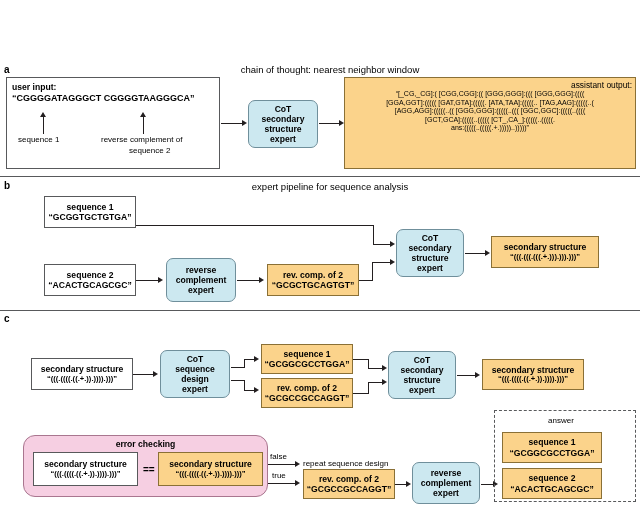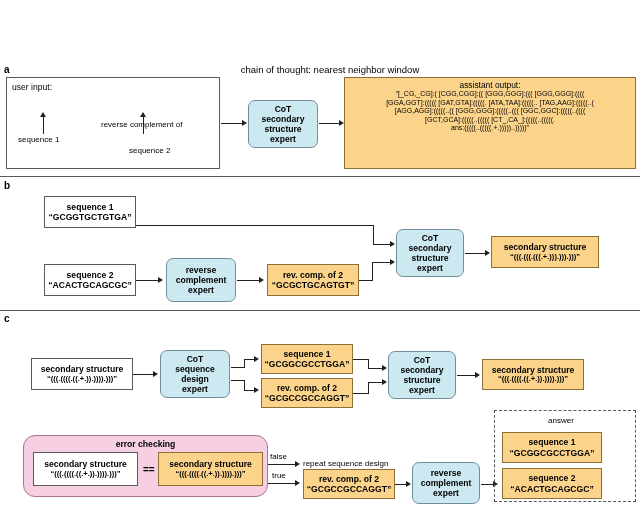--- a/index.html
+++ b/index.html
@@ -69,47 +69,48 @@
     border-top:0;
   }
   .lbl{position:absolute;font-size:8px;white-space:nowrap;}
 
   
   #assistant-output{
     position:absolute;box-sizing:border-box;
     background:#fbd38b;border:1.1px solid #8a7036;
     padding:2px 3px;
   }
-  #assistant-output .hdr{font-size:8.4px;text-align:center;display:block;}
+  #assistant-output .hdr{font-size:8.4px;text-align:right;display:block;}
   #assistant-output .body{font-size:7.0px;line-height:1.22;text-align:center;display:block;white-space:nowrap;}
 
   
   #user-input-box .hdr{font-size:8.6px;display:block;}
   #user-input-box .seq{font-size:9px;display:block;margin-top:1px;white-space:nowrap;}
 </style>
 </head>
 <body>
 
 <div class="fig">
 
 
   <div class="panel-letter" style="left:4px;top:64px;">a</div>
   <div class="panel-title" style="left:120px;top:64px;width:420px;">chain of thought: nearest neighbor window</div>
 
-  <div id="user-input-box" class="node white left" style="left:6px;top:77px;width:214px;height:92px;padding:4px 5px;justify-content:flex-start;">
+  <div id="user-input-box" class="node white left" style="left:6px;top:77px;width:214px;height:92px;padding:4px 5px;justify-content:flex-start;font-weight:bold;">
     <span class="hdr">user input:</span>
+    <span class="seq">“CGGGGATAGGGCT CGGGGTAAGGGCA”</span>
   </div>
 
   <div class="ln-v" style="left:43px;top:117px;height:17px;"></div>
   <div class="arrowhead up" style="left:40px;top:112px;"></div>
   <div class="lbl" style="left:18px;top:135px;">sequence 1</div>
 
   <div class="ln-v" style="left:143px;top:117px;height:17px;"></div>
   <div class="arrowhead up" style="left:140px;top:112px;"></div>
-  <div class="lbl" style="left:101px;top:120px;">reverse complement of</div>
+  <div class="lbl" style="left:101px;top:135px;">reverse complement of</div>
   <div class="lbl" style="left:129px;top:146px;">sequence 2</div>
 
   <div class="ln-h" style="left:221px;top:123px;width:22px;"></div>
   <div class="arrowhead" style="left:242px;top:120px;"></div>
 
   <div class="node blue" style="left:248px;top:100px;width:70px;height:48px;">
     <span class="ln">CoT</span>
     <span class="ln">secondary</span>
     <span class="ln">structure</span>
     <span class="ln">expert</span>
@@ -123,20 +124,21 @@
     <span class="body">“[_CG,_CG]:( [CGG,CGG]:(( [GGG,GGG]:((( [GGG,GGG]:((((</span>
     <span class="body">[GGA,GGT]:((((( [GAT,GTA]:(((((. [ATA,TAA]:(((((.. [TAG,AAG]:(((((..(</span>
     <span class="body">[AGG,AGG]:(((((..(( [GGG,GGG]:(((((..((( [GGC,GGC]:(((((..((((</span>
     <span class="body">[GCT,GCA]:(((((..((((( [CT_,CA_]:(((((..(((((.</span>
     <span class="body">ans:(((((..(((((.+.)))))..)))))”</span>
   </div>
 
   <div class="rule" style="top:176px;"></div>
 
   <div class="panel-letter" style="left:4px;top:180px;">b</div>
+  <div class="panel-title" style="left:120px;top:181px;width:420px;">expert pipeline for sequence analysis</div>
 
   <div class="node white" style="left:44px;top:196px;width:92px;height:32px;">
     <span class="ln">sequence 1</span>
     <span class="ln">“GCGGTGCTGTGA”</span>
   </div>
 
   <div class="ln-h" style="left:136px;top:225px;width:238px;"></div>
   <div class="ln-v" style="left:373px;top:225px;height:20px;"></div>
   <div class="ln-h" style="left:373px;top:244px;width:19px;"></div>
   <div class="arrowhead" style="left:390px;top:241px;"></div>

